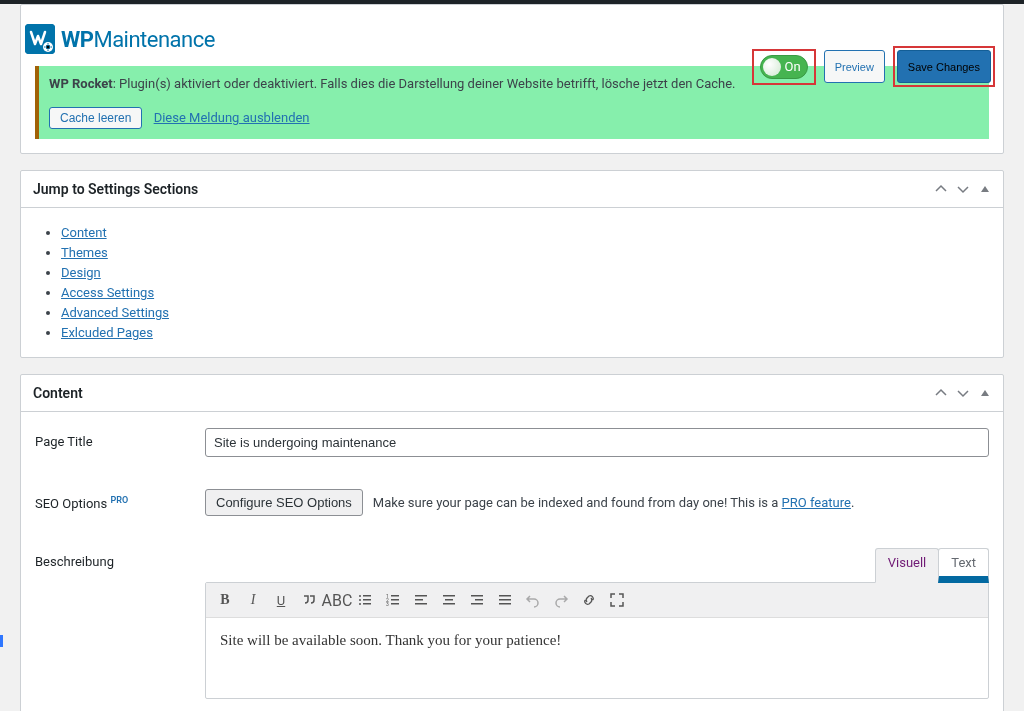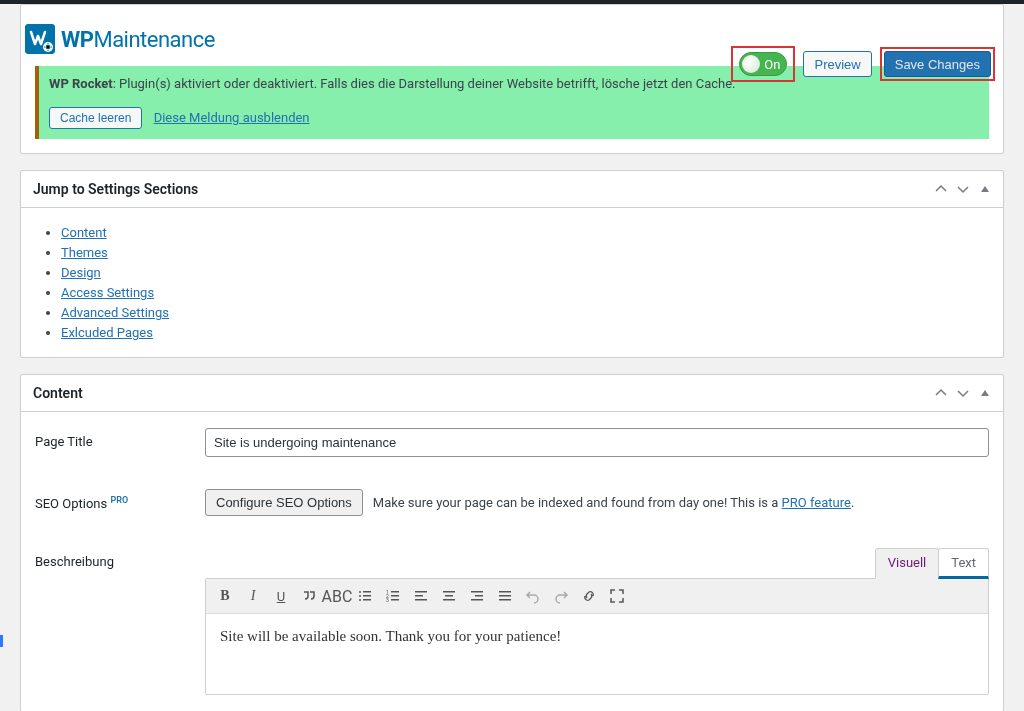--- a/index.html
+++ b/index.html
@@ -11,23 +11,23 @@
   .logo-wrap { display: flex; align-items: center; padding: 19px 0 0 0; flex: 1; }
   .logo-img { width: 30px; height: 30px; background: #0073aa; border-radius: 4px; display: inline-flex; align-items: center; justify-content: center; margin: 0 6px 0 0; position: relative; }
   .logo-img svg { width: 30px; height: 30px; }
   .logo-text { font-size: 22px; font-weight: 700; letter-spacing: -0.5px; }
   .logo-wp { color: #0073aa; }
   .logo-maint { color: #0073aa; font-weight: 400; }
   .head-actions { position: absolute; right: 8px; top: 41px; display: flex; gap: 8px; align-items: center; }
   .annot-box { border: 2px solid #d63638; padding: 2px 4px; display: inline-flex; align-items: center; }
   .toggle-pill { width: 48px; height: 24px; background: #46b450; border: 1px solid #3a9a44; border-radius: 14px; position: relative; display: inline-flex; align-items: center; justify-content: flex-end; padding-right: 6px; color: #fff; font-size: 13px; }
   .toggle-knob { position: absolute; left: 2px; top: 2px; width: 18px; height: 18px; background: radial-gradient(circle at 35% 35%, #fff, #d0e8d0); border-radius: 50%; }
-  .btn { height: 26px; padding: 4px 10px; font-size: 13px; border-radius: 3px; cursor: pointer; display: inline-flex; align-items: center; }
+  .btn { height: 33px; padding: 4px 10px; font-size: 11px; border-radius: 3px; cursor: pointer; display: inline-flex; align-items: center; }
   .btn-preview { background: #f6f7f7; border: 1px solid #2271b1; color: #2271b1; }
-  .btn-primary { background: #2271b1; border: 1px solid #135e96; color: #e5e5e5; }
+  .btn-primary { background: #2271b1; border: 1px solid #135e96; color: #000000; }
   .notice { margin: 12px 14px 14px 14px; border-left: 4px solid #a16207; background: #86efac; padding: 0; }
   .notice-inner { padding: 10px 12px 10px 10px; }
   .notice-text { font-size: 13px; color: #3c434a; }
   .notice-actions { margin-top: 16px; }
   .btn-small { padding: 3px 10px; font-size: 12px; border-radius: 3px; margin-right: 8px; cursor: pointer; }
   .btn-outline { background: #f6f7f7; border: 1px solid #2271b1; color: #2271b1; }
   .link { color: #2271b1; text-decoration: underline; cursor: pointer; }
 
   .postbox { background: #fff; border: 1px solid #ccd0d4; margin-top: 16px; border-radius: 2px; }
   .postbox-header { display: flex; align-items: center; justify-content: space-between; padding: 10px 12px; border-bottom: 1px solid #ccd0d4; }
@@ -46,21 +46,21 @@
   .pro-tag { color: #2271b1; font-size: 9px; vertical-align: super; font-weight: 600; }
   .form-field { flex: 1; }
   .text-input { width: 100%; padding: 6px 8px; border: 1px solid #8c8f94; border-radius: 3px; font-size: 13px; background: #fff; color: #2c3338; }
   .help-inline { font-size: 13px; margin-left: 10px; color: #3c434a; }
   .btn-sec { background: #f0f0f1; border: 1px solid #8c8f94; padding: 5px 10px; border-radius: 3px; font-size: 13px; cursor: pointer; color: #2c3338; }
 
   .editor-wrap { border: 1px solid #ccd0d4; border-radius: 2px; background: #fff; }
   .editor-tabs { display: flex; justify-content: flex-end; gap: 0; margin-bottom: -1px; position: relative; z-index: 2; }
   .editor-tab { padding: 6px 12px; border: 1px solid #ccd0d4; background: #f0f0f1; font-size: 13px; cursor: pointer; border-bottom: 1px solid #f0f0f1; border-top-left-radius: 3px; border-top-right-radius: 3px; margin-left: -1px; color: #646970;}
   .editor-tab.active { background: #f0f0f1; border-bottom: 1px solid #f0f0f1; color: #701a75;}
-  .editor-tab.inactive { background: #fff; border-bottom: 3px solid #0369a1;}
+  .editor-tab.inactive { background: #fff; border-bottom: 7px solid #0369a1;}
   .editor-toolbar { background: #f0f0f1; border-bottom: 1px solid #ddd; padding: 4px 6px; display: flex; gap: 2px; }
   .te-btn { width: 26px; height: 26px; display: inline-flex; align-items: center; justify-content: center; border-radius: 2px; cursor: pointer; color: #555; }
   .te-btn svg { width: 16px; height: 16px; }
   .editor-content { font-family: Georgia, "Times New Roman", serif; font-size: 15px; color: #333; padding: 14px; min-height: 80px; }
   .left-strip { position: absolute; left: 0; bottom: 64px; width: 3px; height: 12px; background: #2f77ff; }
 </style>
 </head>
 <body>
 
 <div class="topbar"></div>

